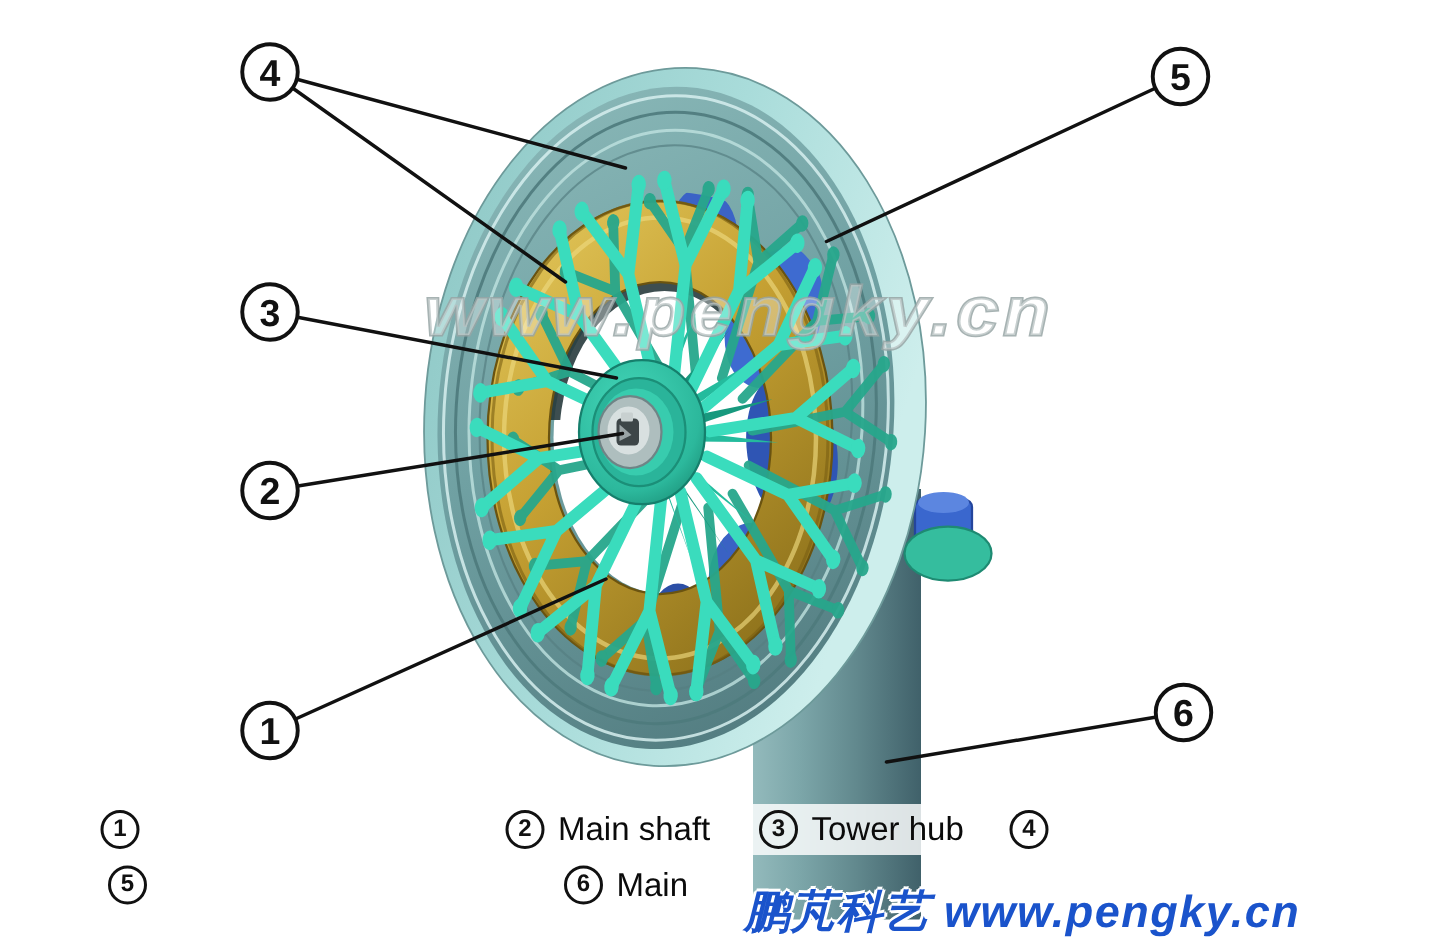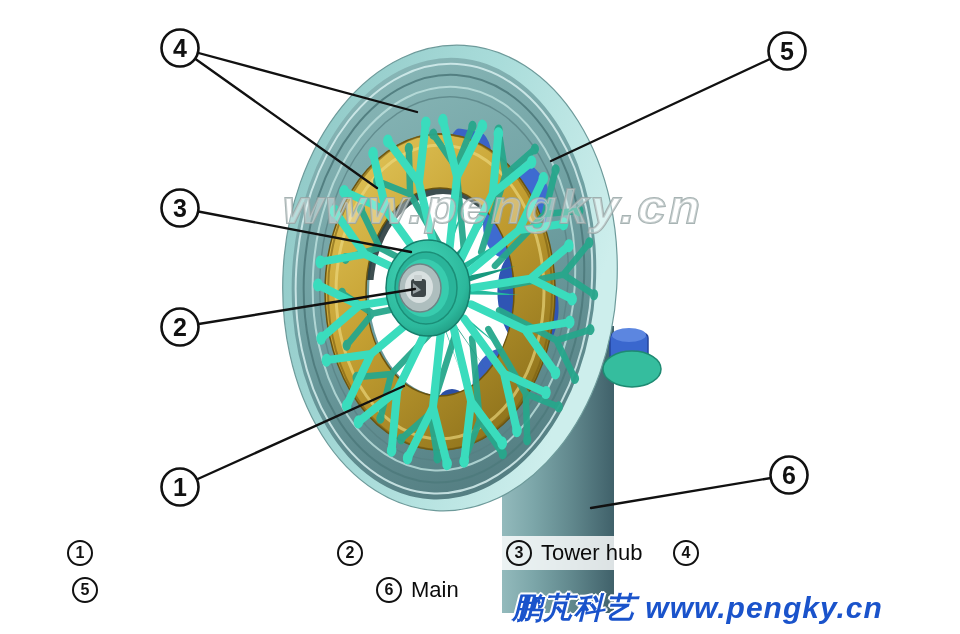--- a/index.html
+++ b/index.html
@@ -12,21 +12,21 @@
   .legend-item{
     position:absolute;display:flex;align-items:center;gap:9px;
     font-size:22px;color:#0b0b0b;white-space:nowrap;
   }
   .lnum{
     box-sizing:border-box;width:26px;height:26px;border:2px solid #111;border-radius:50%;
     display:flex;align-items:center;justify-content:center;
     font-size:16px;font-weight:bold;color:#111;flex:0 0 auto;background:transparent;
   }
   #branding{
-    position:absolute;left:512px;top:588px;
+    position:absolute;left:496px;top:588px;
     font-size:30px;font-weight:bold;font-style:italic;letter-spacing:1px;
     color:#1a53cb;white-space:nowrap;
     text-shadow:-2px 0 0 #fff,2px 0 0 #fff,0 -2px 0 #fff,0 2px 0 #fff,
                 -1px -1px 0 #fff,1px 1px 0 #fff,-1px 1px 0 #fff,1px -1px 0 #fff;
     text-align:center;
   }
 </style>
 </head>
 <body>
 
@@ -311,20 +311,21 @@
   </g>
 </svg>
 
 <div class="legend-band" style="top:536px;height:34px;"></div>
 
 <div class="legend-item" style="left:67px;top:540px;">
   <span class="lnum">1</span>
 </div>
 <div class="legend-item" style="left:337px;top:540px;">
   <span class="lnum">2</span>
+  <span>Main shaft</span>
 </div>
 <div class="legend-item" style="left:506px;top:540px;">
   <span class="lnum">3</span>
   <span>Tower hub</span>
 </div>
 <div class="legend-item" style="left:673px;top:540px;">
   <span class="lnum">4</span>
 </div>
 <div class="legend-item" style="left:72px;top:577px;">
   <span class="lnum">5</span>

